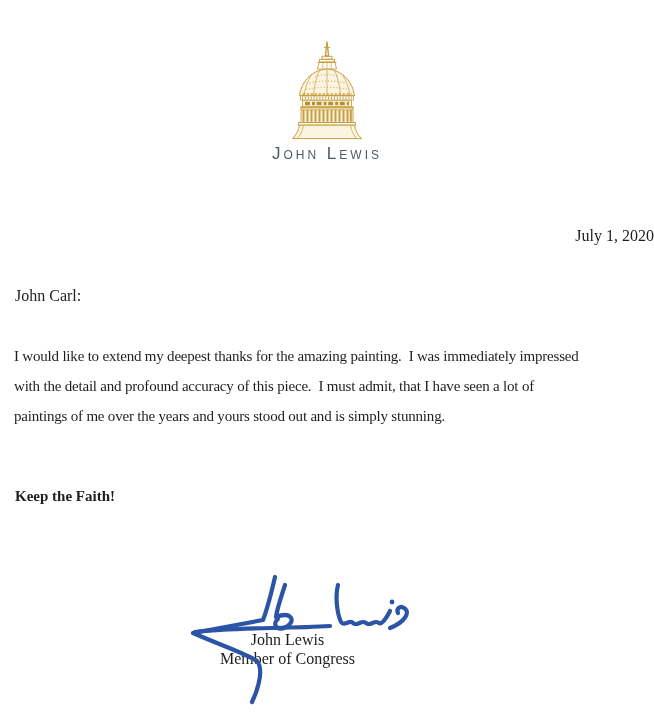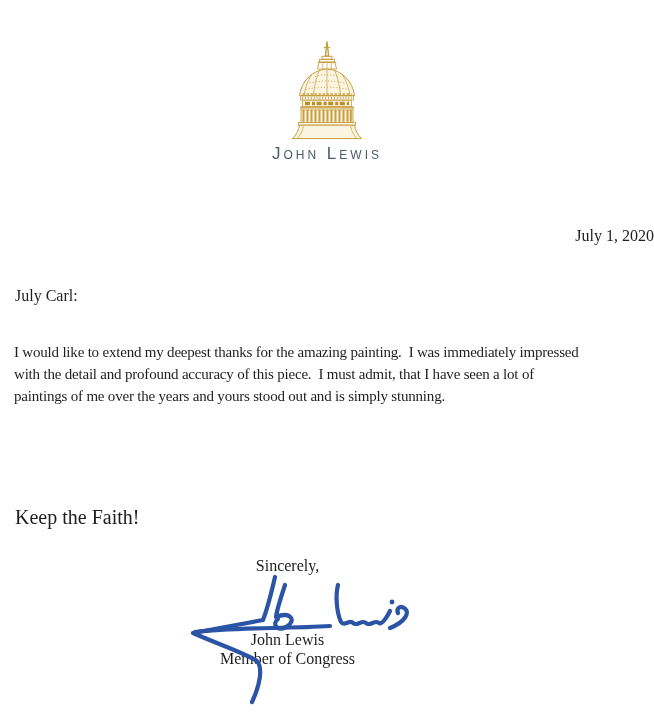--- a/index.html
+++ b/index.html
@@ -45,31 +45,32 @@
   .salutation {
     position: absolute;
     top: 287px;
     left: 15px;
     font-size: 16px;
   }
   .para {
     position: absolute;
     left: 14px;
     font-size: 15px;
-    line-height: 22px;
+    line-height: 30px;
     letter-spacing: -0.2px;
     white-space: pre;   
   }
   .para-1 { top: 341px; }
   .para-2 { top: 411px; }
   .farewell {
     position: absolute;
-    top: 506px;
+    top: 488px;
     left: 15px;
-    font-size: 20px;
+    font-size: 15px;
+    font-weight: bold;
   }
   
   .closing {
     position: absolute;
     top: 557px;
     left: 180px;
     width: 215px;
     text-align: center;
     font-size: 16px;
   }
@@ -143,30 +144,29 @@
     <rect class="ln" x="9.5" y="82.5" width="57" height="2.6" stroke-width="0.9"></rect>
 
     <path class="fl" d="M10.5 85.2 C 10 89.5 7 95.5 3.5 98.6 L 72.5 98.6 C 69 95.5 66 89.5 65.5 85.2 Z" stroke-width="1"></path>
     <path class="ln" d="M14.5 86 C 13.5 91 11 95.7 8.5 98.2 M61.5 86 C 62.5 91 65 95.7 67.5 98.2" stroke-width="0.7"></path>
   </svg>
 
   <div class="letterhead-name">John Lewis</div>
 
   <div class="date">July 1, 2020</div>
 
-  <div class="salutation">July Carl:</div>
+  <div class="salutation">John Carl:</div>
 
   <div class="para para-1">I would like to extend my deepest thanks for the amazing painting.  I was immediately impressed
 with the detail and profound accuracy of this piece.  I must admit, that I have seen a lot of
 paintings of me over the years and yours stood out and is simply stunning.</div>
 
 
   <div class="farewell">Keep the Faith!</div>
 
-  <div class="closing">Sincerely,</div>
 
   <svg class="signature-svg" viewBox="0 0 250 140" aria-hidden="true">
 
     <path d="M100 12 C 97 25 93 42 88 55 L 18 68 C 45 80 70 88 82 96 C 88 103 85 120 77 137"></path>
 
     <path d="M110 20 C 106 32 102 44 101 52 C 116 46 122 56 111 62 C 101 67 97 58 103 54"></path>
 
     <path d="M20 67 C 60 62 110 64 155 61"></path>
 
     <path d="M163 20 C 160 32 162 48 166 57 C 169 62 175 54 178 58 C 182 62 187 54 191 58 C 195 62 200 54 204 58 C 207 60 212 52 215 46"></path>

